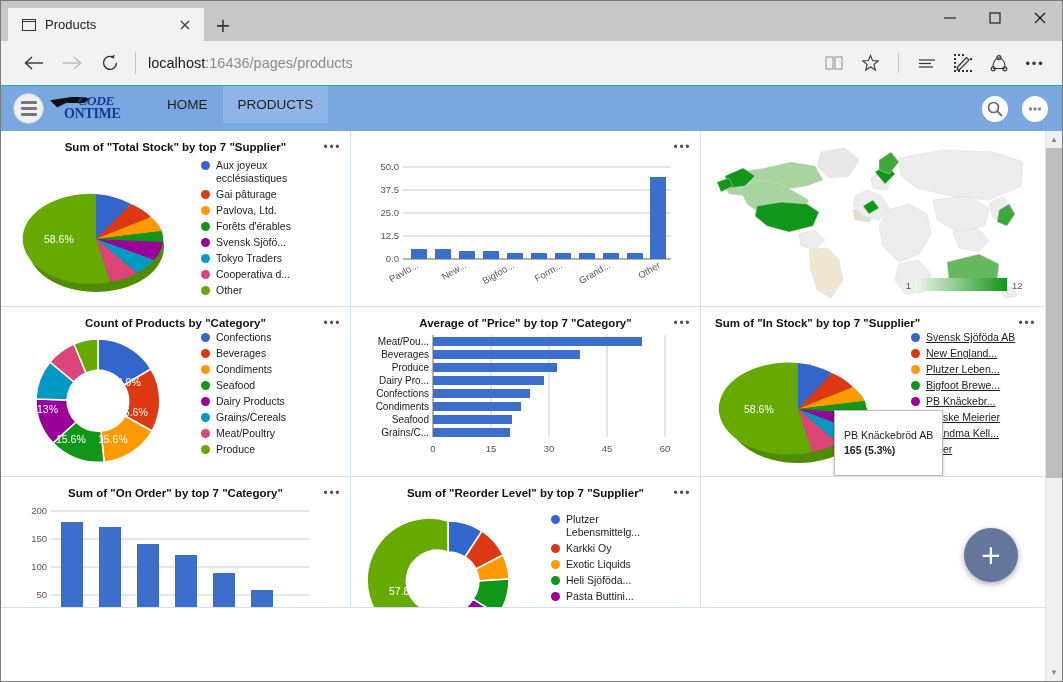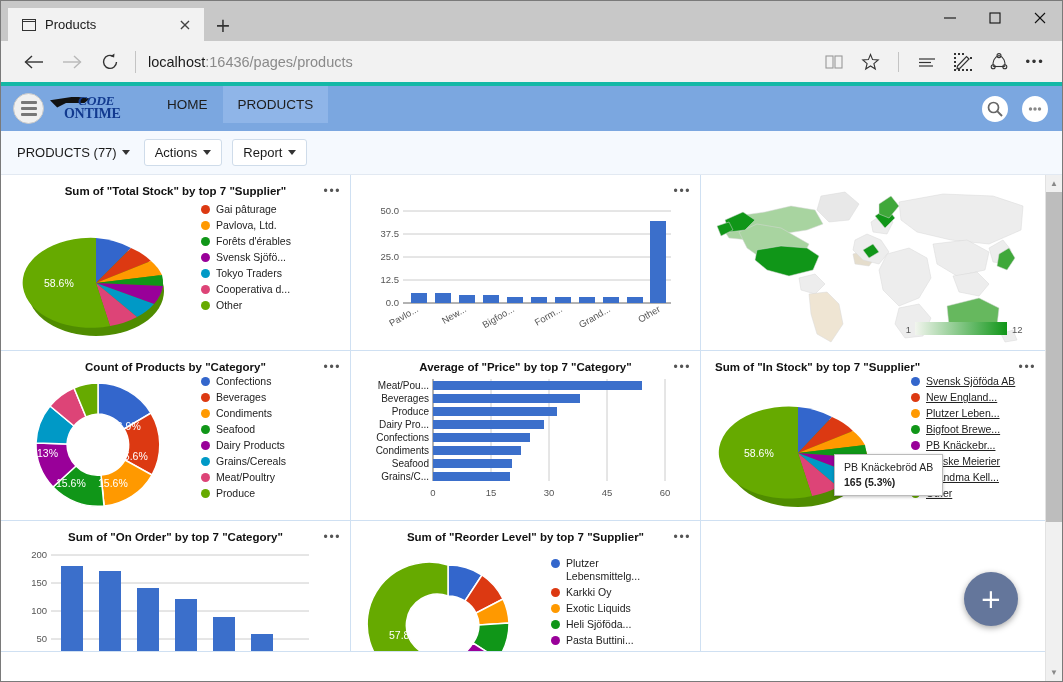--- a/index.html
+++ b/index.html
@@ -28,21 +28,21 @@
   .tab-title { font-size:13px; color:#1a1a1a; flex:1; white-space:nowrap; overflow:hidden;}
   .tab-close { width:22px; height:22px; display:flex;align-items:center;justify-content:center;
     font-size:16px;color:#444; line-height:1; font-family:"DejaVu Sans",sans-serif; }
   .newtab { width:38px;height:33px;display:flex;align-items:center;justify-content:center;
     font-size:19px;color:#333;font-family:"DejaVu Sans",sans-serif;}
   .wincontrols{ position:absolute; right:0; top:0; height:33px; display:flex; }
   .wc { width:45px;height:33px;display:flex;align-items:center;justify-content:center;color:#111;}
   .wc svg{display:block}
   
   .navbar { height:45px; background:#f2f2f2; display:flex; align-items:center;
-    padding:0 10px 0 14px; flex:0 0 45px; border-bottom:4px solid #14b8a6;}
+    padding:0 10px 0 14px; flex:0 0 45px; border-bottom:1px solid #14b8a6;}
   .navbtn { width:38px;height:38px;display:flex;align-items:center;justify-content:center; }
   .navbtn svg { display:block; }
   .addr-sep { width:1px;height:22px;background:#c4c4c4;margin:0 12px 0 6px;}
   .addr { flex:1; font-size:14.5px; color:#8a8a8a; white-space:nowrap; }
   .addr b { color:#1a1a1a; font-weight:400; }
   .toolicons { display:flex; align-items:center; gap:2px;}
   .ticon { width:34px;height:34px;display:flex;align-items:center;justify-content:center;}
   .vsep{width:1px;height:20px;background:#c4c4c4;margin:0 9px;}
   
   .apphead { height:45px; background:#7ba7e0; display:flex; align-items:center;
@@ -88,21 +88,21 @@
   .dot{width:9px;height:9px;border-radius:50%;flex:0 0 9px;margin-top:2px;}
   .ltext{white-space:pre-line;}
   
   .sbar{width:17px;background:#f0f0f0;border-left:1px solid #e2e2e2;position:relative;flex:0 0 17px;}
   .sbar .arrow{height:17px;display:flex;align-items:center;justify-content:center;color:#888;font-size:8px;}
   .sbar .thumb{position:absolute;left:0;right:0;top:17px;height:330px;background:#bdbdbd;}
   .fab{position:absolute;right:27px;bottom:25px;width:54px;height:54px;border-radius:50%;
     background:#64769b;box-shadow:0 2px 6px rgba(0,0,0,.35);display:flex;align-items:center;
     justify-content:center;color:#fff;font-size:26px;line-height:1;font-family:"DejaVu Sans",sans-serif;}
   .tooltip{position:absolute;background:#fff;border:1px solid #bbb;box-shadow:0 1px 3px rgba(0,0,0,.25);
-    padding:5px 9px;font-size:10.5px;color:#222;line-height:15px;z-index:20;}
+    padding:17px 9px;font-size:10.5px;color:#222;line-height:15px;z-index:20;}
   .tooltip b{font-weight:bold;}
   svg{overflow:visible}
   .axlab{font-size:9.5px;fill:#555;font-family:"Liberation Sans",sans-serif;}
   .slice-lab{font-size:10.5px;fill:#fff;font-family:"Liberation Sans",sans-serif;}
 </style>
 </head>
 <body>
 
 <div id="window">
 
@@ -234,34 +234,20 @@
       <div class="circbtn">
         <svg width="18" height="18" viewBox="0 0 18 18">
             <circle cx="4.5" cy="9" r="1.7" fill="#888"></circle>
             <circle cx="9" cy="9" r="1.7" fill="#888"></circle>
             <circle cx="13.5" cy="9" r="1.7" fill="#888"></circle>
           </svg>
       </div>
     </div>
   </div>
 
-  <div class="actionbar">
-    <div class="crumb">
-      <span>PRODUCTS (77)</span>
-      <span class="caret"></span>
-    </div>
-    <div class="btnOutline">
-      <span>Actions</span>
-      <span class="caret"></span>
-    </div>
-    <div class="btnOutline">
-      <span>Report</span>
-      <span class="caret"></span>
-    </div>
-  </div>
 
   <div class="board">
     <div class="grid">
 
       <div class="row r1">
 
         <div class="cell w1">
           <div class="ctitle">Sum of "Total Stock" by top 7 "Supplier"</div>
           <div class="dots">•••</div>
           <svg width="200" height="140" viewBox="0 0 200 140" style="position:absolute;left:5px;top:28px;">
@@ -272,20 +258,24 @@
               <path d="M90 80 L145 58 A68 45 0 0 1 156 72 Z" fill="#FF9900"></path>
               <path d="M90 80 L156 72 A68 45 0 0 1 157 83 Z" fill="#109618"></path>
               <path d="M90 80 L157 83 A68 45 0 0 1 148 101 Z" fill="#990099"></path>
               <path d="M90 80 L148 101 A68 45 0 0 1 131 114 Z" fill="#0099C6"></path>
               <path d="M90 80 L131 114 A68 45 0 0 1 104 123 Z" fill="#DD4477"></path>
               <path d="M90 80 L104 123 A68 45 0 1 1 90 35 Z" fill="#66AA00"></path>
             </g>
             <text class="slice-lab" x="38" y="84">58.6%</text>
           </svg>
           <div class="legend" style="left:200px;top:28px;">
+            <div class="li">
+                <span class="dot" style="background:#3366CC"></span>
+                <span class="ltext" style="max-width:105px">Aux joyeux ecclésiastiques</span>
+              </div>
             <div class="li">
                 <span class="dot" style="background:#DC3912"></span>
                 <span class="ltext">Gai pâturage</span>
               </div>
             <div class="li">
                 <span class="dot" style="background:#FF9900"></span>
                 <span class="ltext">Pavlova, Ltd.</span>
               </div>
             <div class="li">
                 <span class="dot" style="background:#109618"></span>

